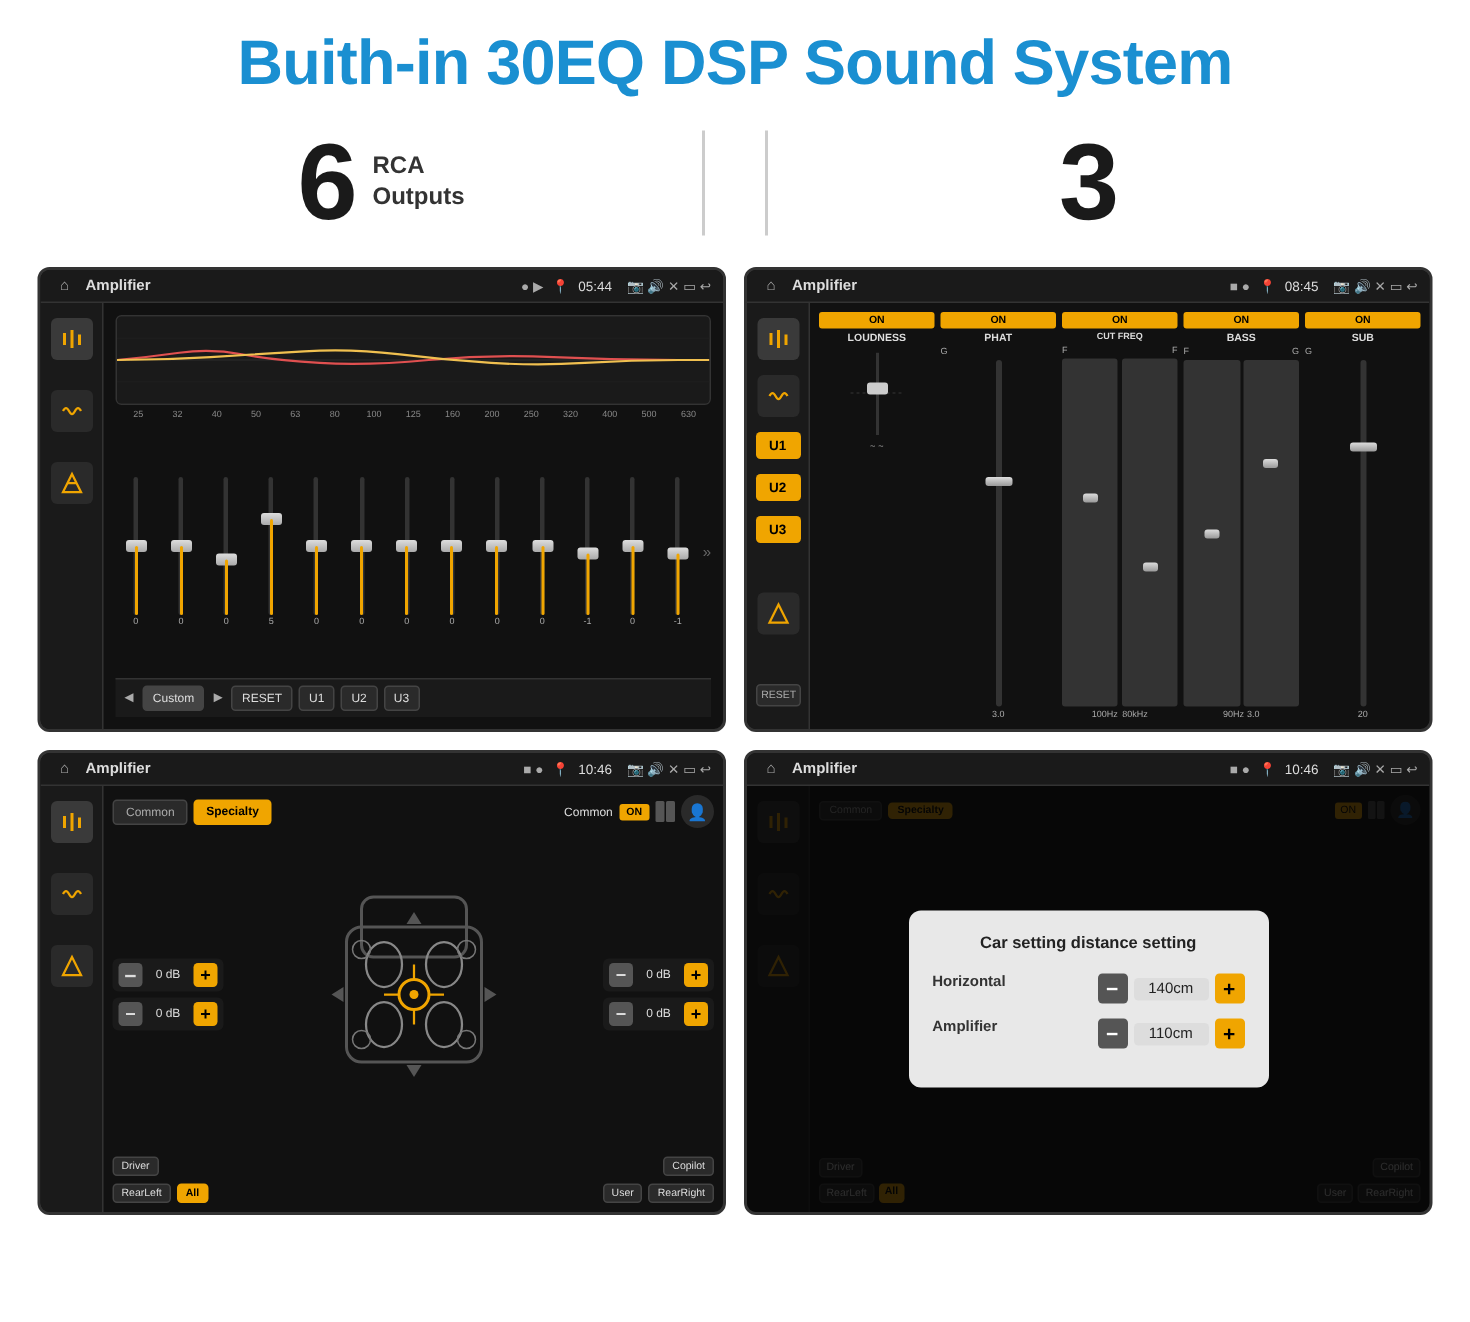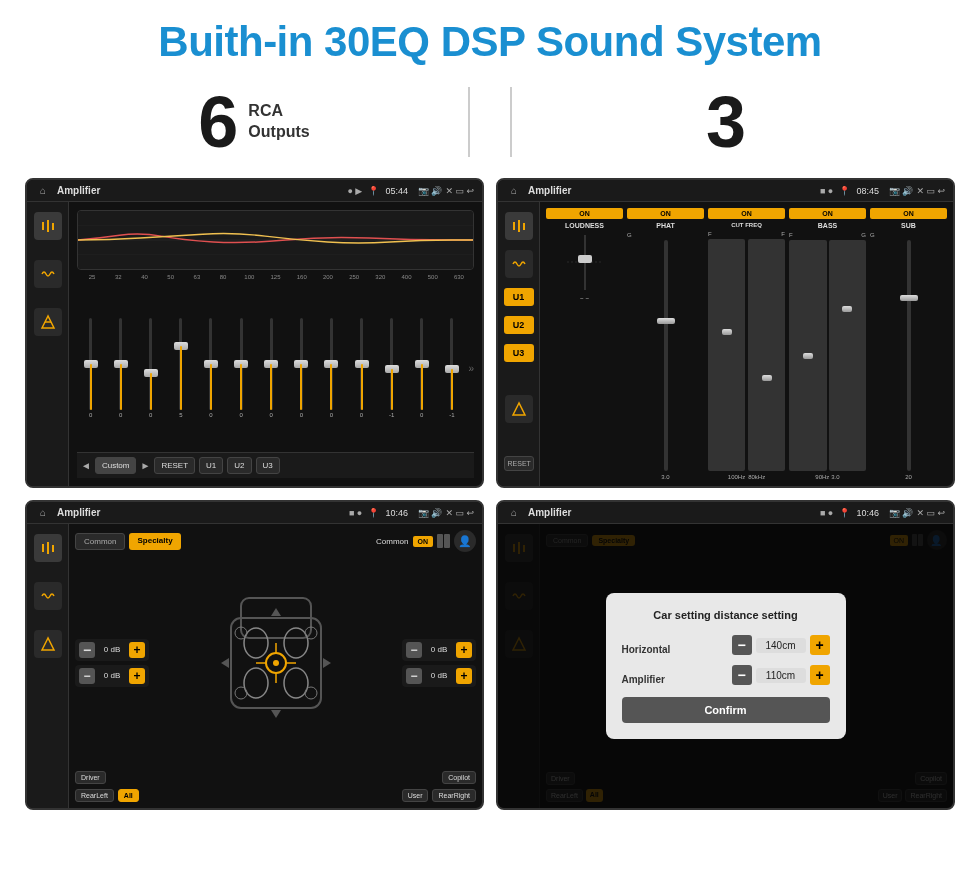--- a/index.html
+++ b/index.html
@@ -415,21 +415,21 @@
     .dialog-title {
       font-size: 11px;
       font-weight: bold;
       color: #222;
       text-align: center;
       margin-bottom: 14px;
     }
 
     .dialog-row {
       display: flex;
-      align-items: flex-end;
+      align-items: flex-start;
       justify-content: space-between;
       margin-bottom: 10px;
     }
 
     .dialog-row-label {
       font-size: 10px;
       color: #333;
       font-weight: 600;
     }
 
@@ -1026,20 +1026,19 @@
 
           <div class="dialog-row">
             <span class="dialog-row-label">Amplifier</span>
             <div class="dialog-value-control">
               <div class="dialog-ctrl-btn">−</div>
               <span class="dialog-value-display">110cm</span>
               <div class="dialog-ctrl-btn plus">+</div>
             </div>
           </div>
 
-          <button class="dialog-confirm-btn">Confirm</button>
         </div>
       </div>
     </div>
 
   </div>
 
 </div>
 
 </body></html>

